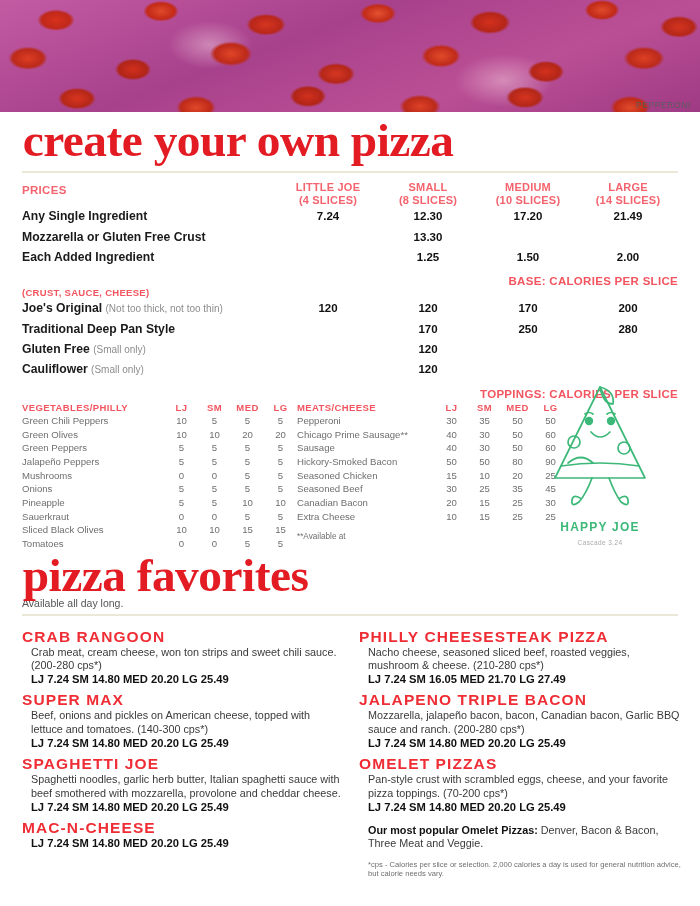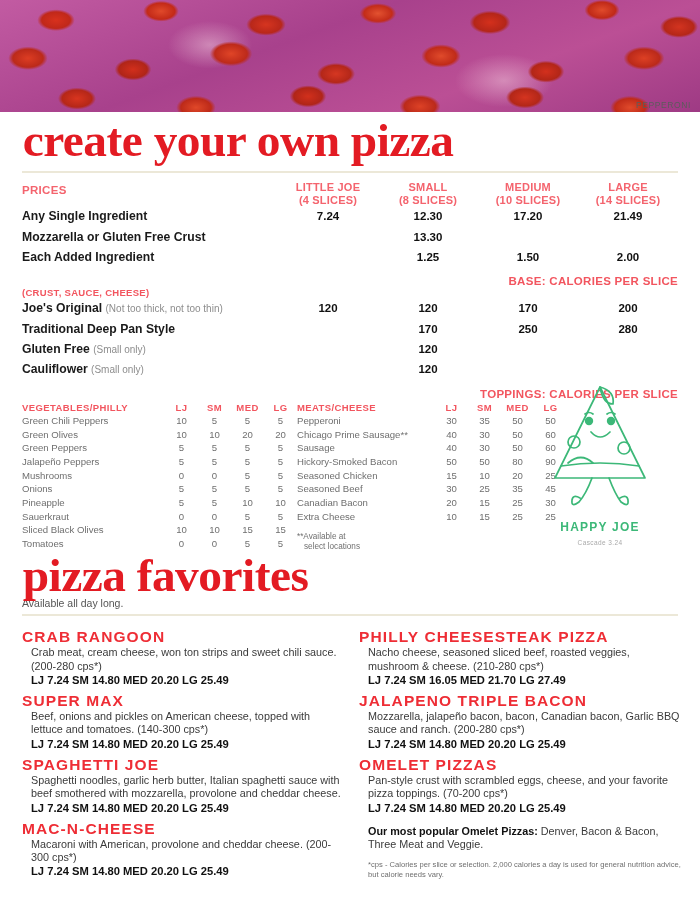--- a/index.html
+++ b/index.html
@@ -371,21 +371,20 @@
                 <td class="name">Extra Cheese</td>
                 <td class="n">10</td>
                 <td class="n">15</td>
                 <td class="n">25</td>
                 <td class="n">25</td>
               </tr>
             </tbody>
         </table>
         <div class="note">
           <span>**Available at</span>
-          <span class="ind">select locations</span>
         </div>
       </div>
     </div>
   </div>
 
   <div class="mascot">
     <svg width="118" height="132" viewBox="0 0 118 132">
       <g fill="none" stroke="#3cb878" stroke-width="1.7" stroke-linecap="round" stroke-linejoin="round">
         <path d="M59 5 L104 96 L14 96 Z"></path>
         <path d="M20 84 Q59 78 98 84"></path>
@@ -422,21 +421,20 @@
         <div class="fav-desc">Beef, onions and pickles on American cheese, topped with lettuce and tomatoes. (140-300 cps*)</div>
         <div class="fav-price">LJ 7.24  SM 14.80  MED 20.20  LG 25.49</div>
       </div>
       <div>
         <div class="fav-title">SPAGHETTI JOE</div>
         <div class="fav-desc">Spaghetti noodles, garlic herb butter, Italian spaghetti sauce with beef smothered with mozzarella, provolone and cheddar cheese.</div>
         <div class="fav-price">LJ 7.24  SM 14.80  MED 20.20  LG 25.49</div>
       </div>
       <div>
         <div class="fav-title">MAC-N-CHEESE</div>
-        <div class="fav-desc">Macaroni with American, provolone and cheddar cheese. (200-300 cps*)</div>
         <div class="fav-price">LJ 7.24  SM 14.80  MED 20.20  LG 25.49</div>
       </div>
     </div>
 
     <div class="fav-col right">
       <div>
         <div class="fav-title">PHILLY CHEESESTEAK PIZZA</div>
         <div class="fav-desc">Nacho cheese, seasoned sliced beef, roasted veggies, mushroom &amp; cheese. (210-280 cps*)</div>
         <div class="fav-price">LJ 7.24  SM 16.05  MED 21.70  LG 27.49</div>
       </div>

